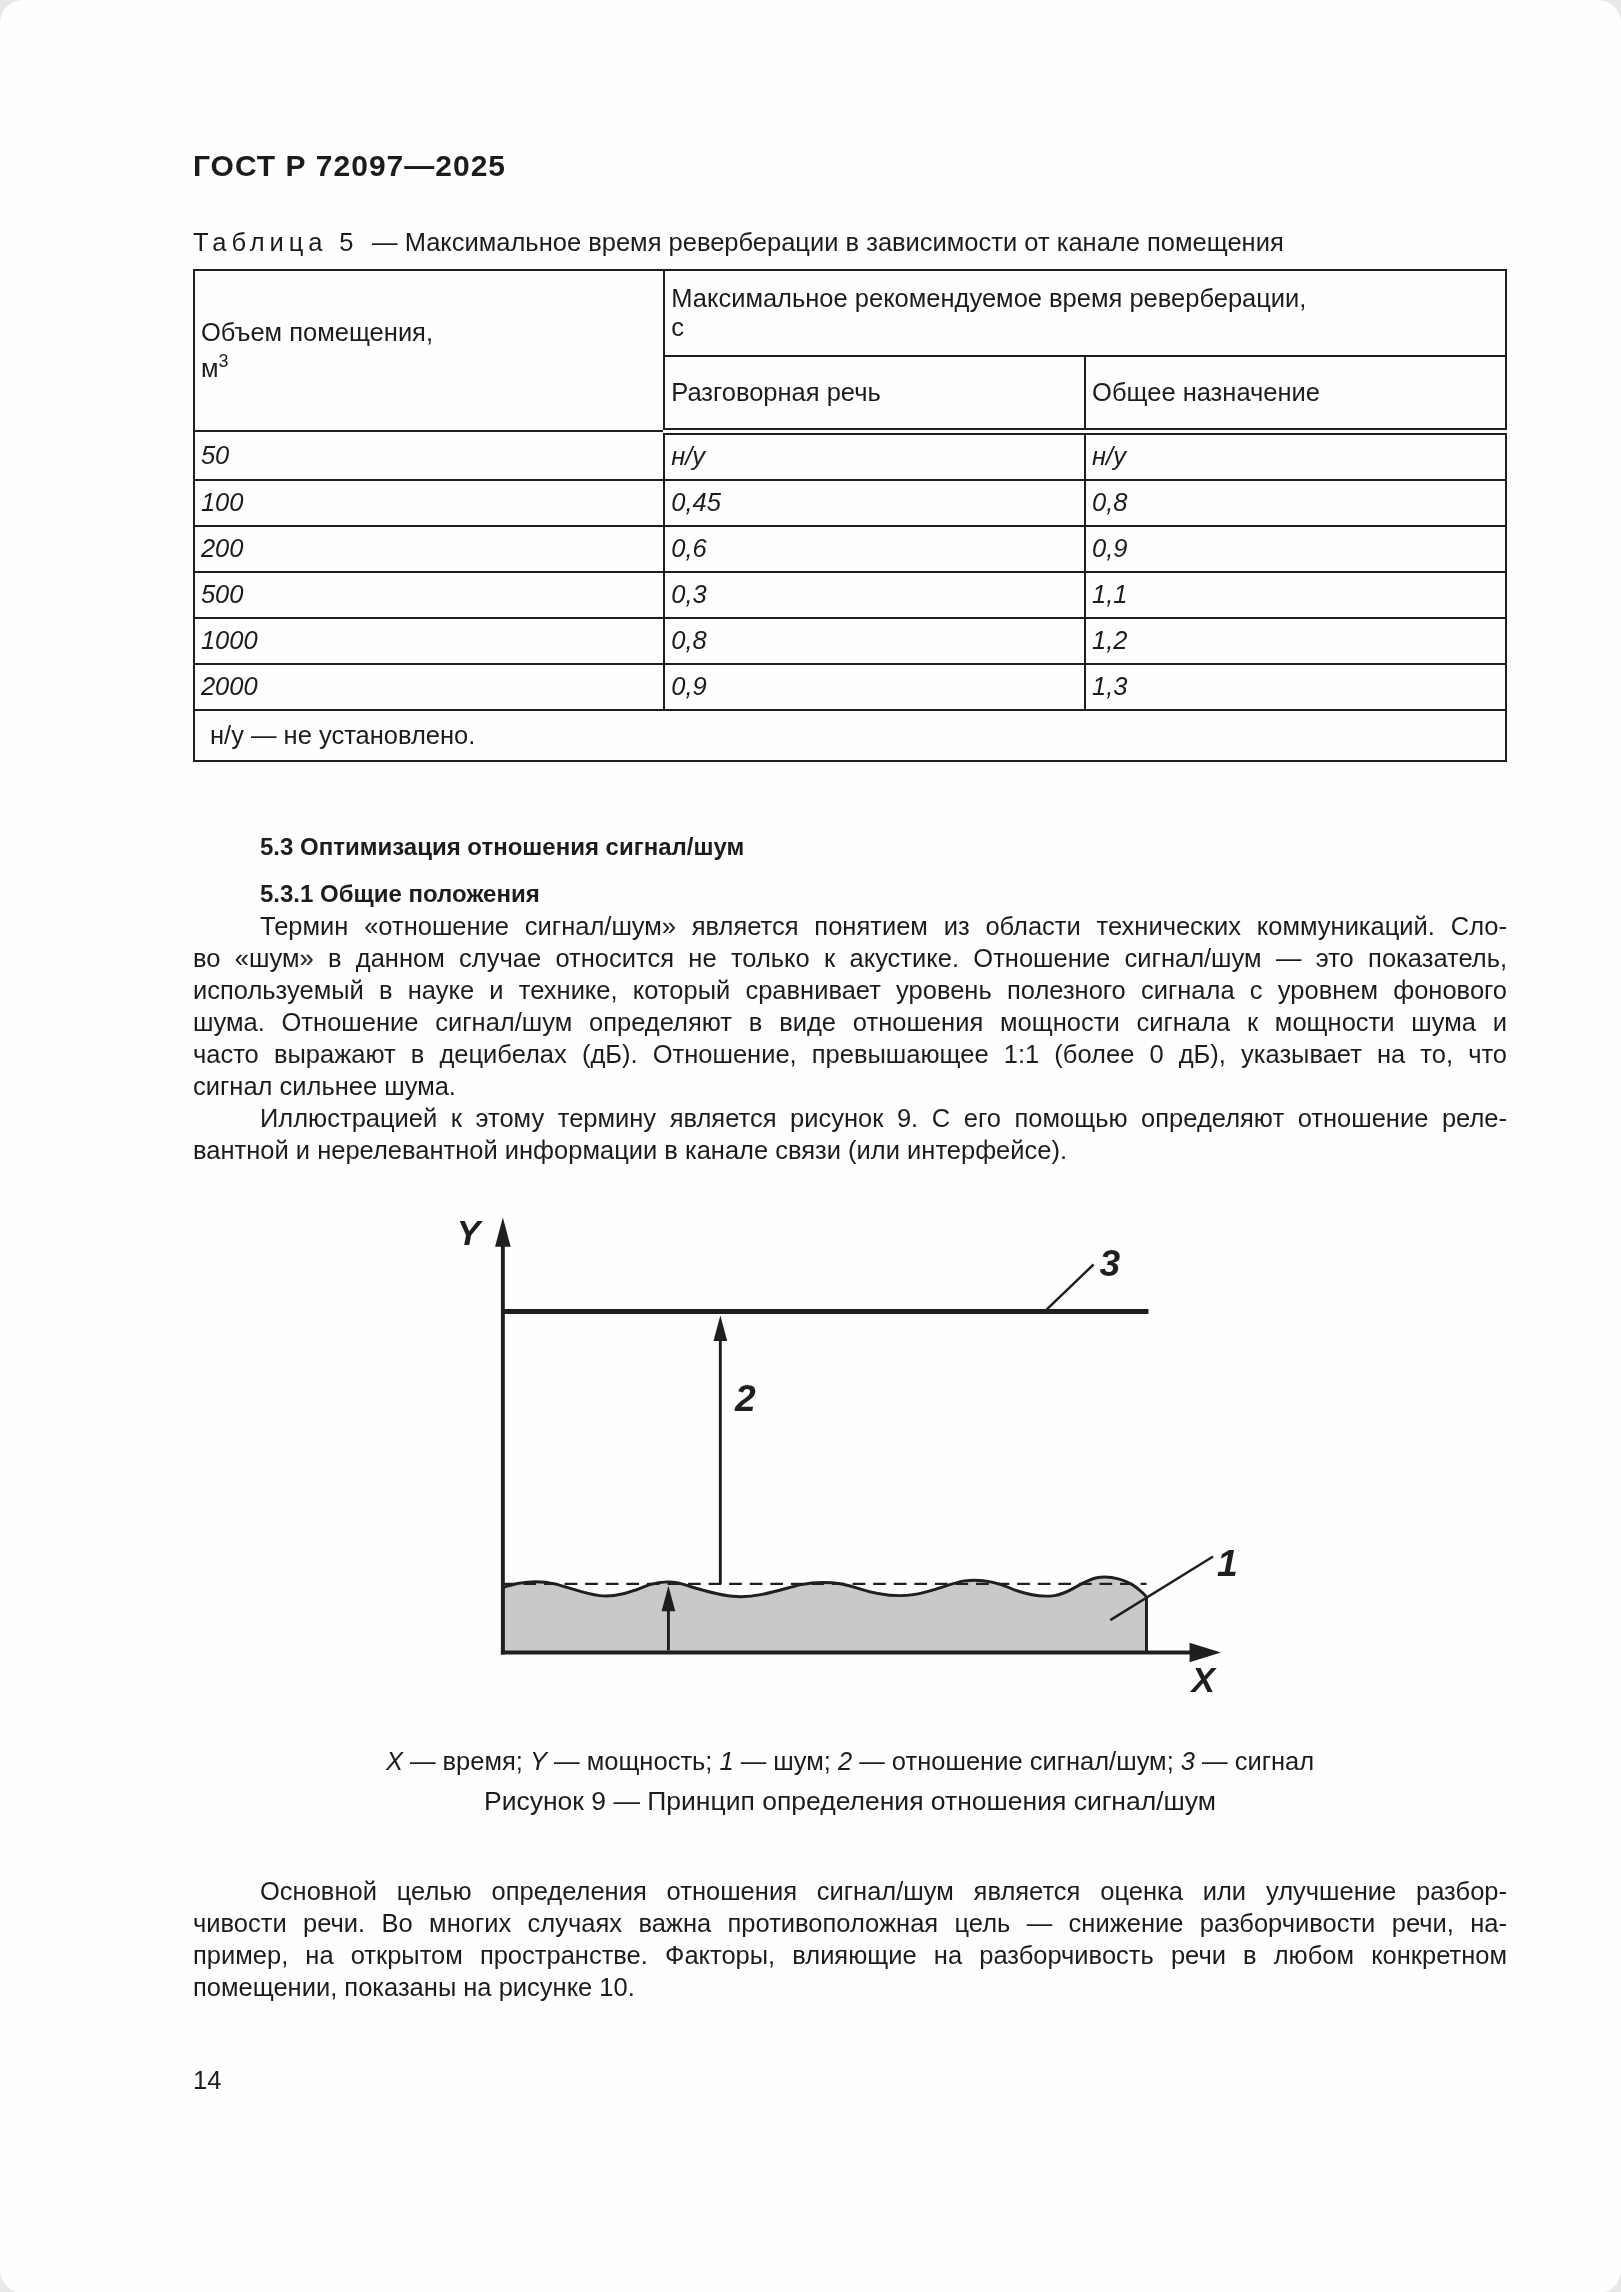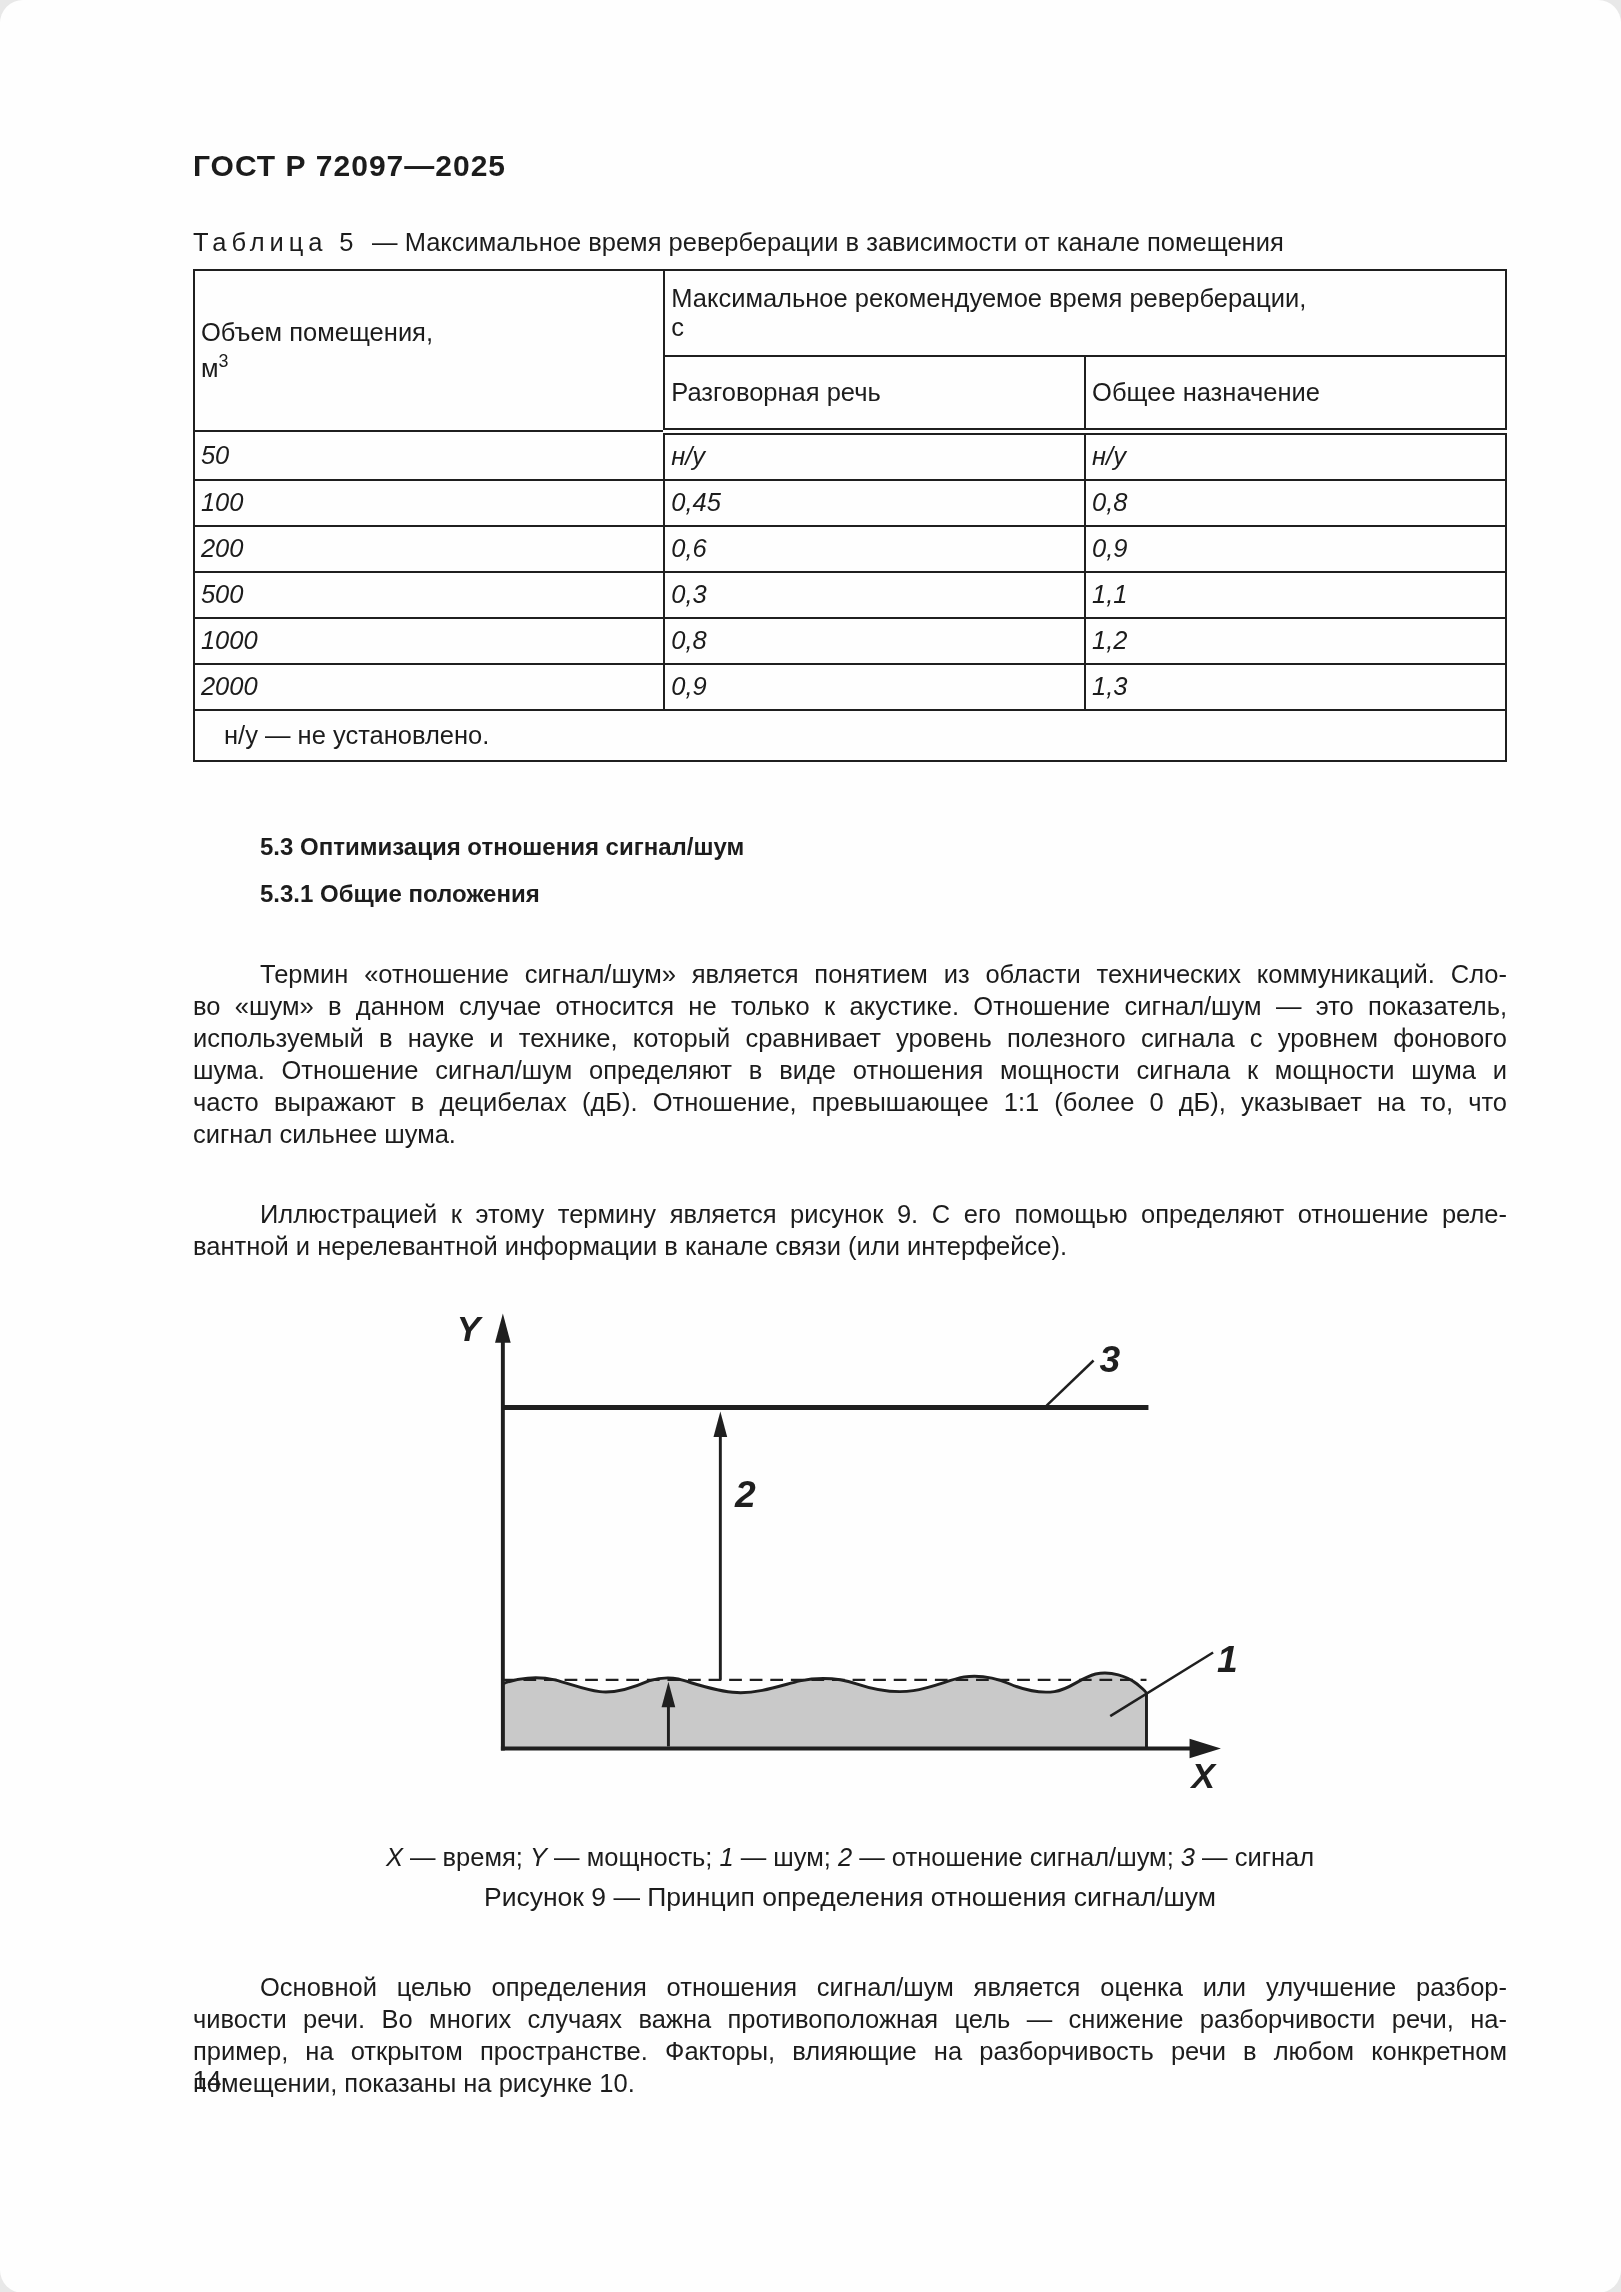--- a/index.html
+++ b/index.html
@@ -18,29 +18,29 @@
   .tbl-caption{margin-top:45px;font-size:25.5px;}
   .tbl-caption .cap-label{letter-spacing:4.9px;margin-right:13.7px;}
   table.t5{width:100%;border-collapse:collapse;margin-top:11.8px;table-layout:fixed;}
   table.t5{border:2.9px solid #1f1f1f;}
   table.t5 td{border:2px solid #1f1f1f;font-size:25.5px;text-align:left;vertical-align:middle;line-height:29px;padding:0 5.9px;}
   td.hvol{width:34.8%;}
   td.hmerged{border-bottom:4.9px solid #1f1f1f;height:84px;}
   tr.subrow td{height:71px;border-bottom:7.8px double #1f1f1f;}
   td.hvol{border-bottom:7.8px double #1f1f1f;}
   tr.brow td{height:44px;border-bottom:2.9px solid #1f1f1f;font-style:italic;}
-  tr.noterow td{height:49px;text-align:left;padding-left:29px;font-size:25.5px;}
+  tr.noterow td{height:49px;text-align:left;padding-left:15px;font-size:25.5px;}
   sup{font-size:0.7em;}
   .h-bold{font-weight:bold;font-size:24px;line-height:32px;}
   .h53{margin-top:69px;padding-left:67px;}
   .h531{margin-top:15.7px;padding-left:67px;}
   .para{font-size:25.5px;line-height:32px;}
   .ln{width:100%;}
   .jl{text-align:justify;text-align-last:justify;}
-  .ind{text-indent:67px;margin-top:48px;}
+  .ind{text-indent:67px;}
   .fig-wrap{position:relative;height:529px;margin-top:25.5px;}
   .fig-wrap svg{position:absolute;left:199px;top:0;}
   .fig-legend{margin-top:24px;text-align:center;font-size:25.5px;line-height:32px;}
   .fig-legend .it{font-style:italic;}
   .fig-caption{margin-top:7.8px;text-align:center;font-size:26.5px;line-height:33px;}
   .p3{margin-top:57px;}
   .page-number{position:absolute;left:193px;top:2066px;font-size:25.5px;}
   .figtext{font-family:"Liberation Sans",sans-serif;font-style:italic;font-weight:bold;fill:#1f1f1f;}
 </style>
 </head>

